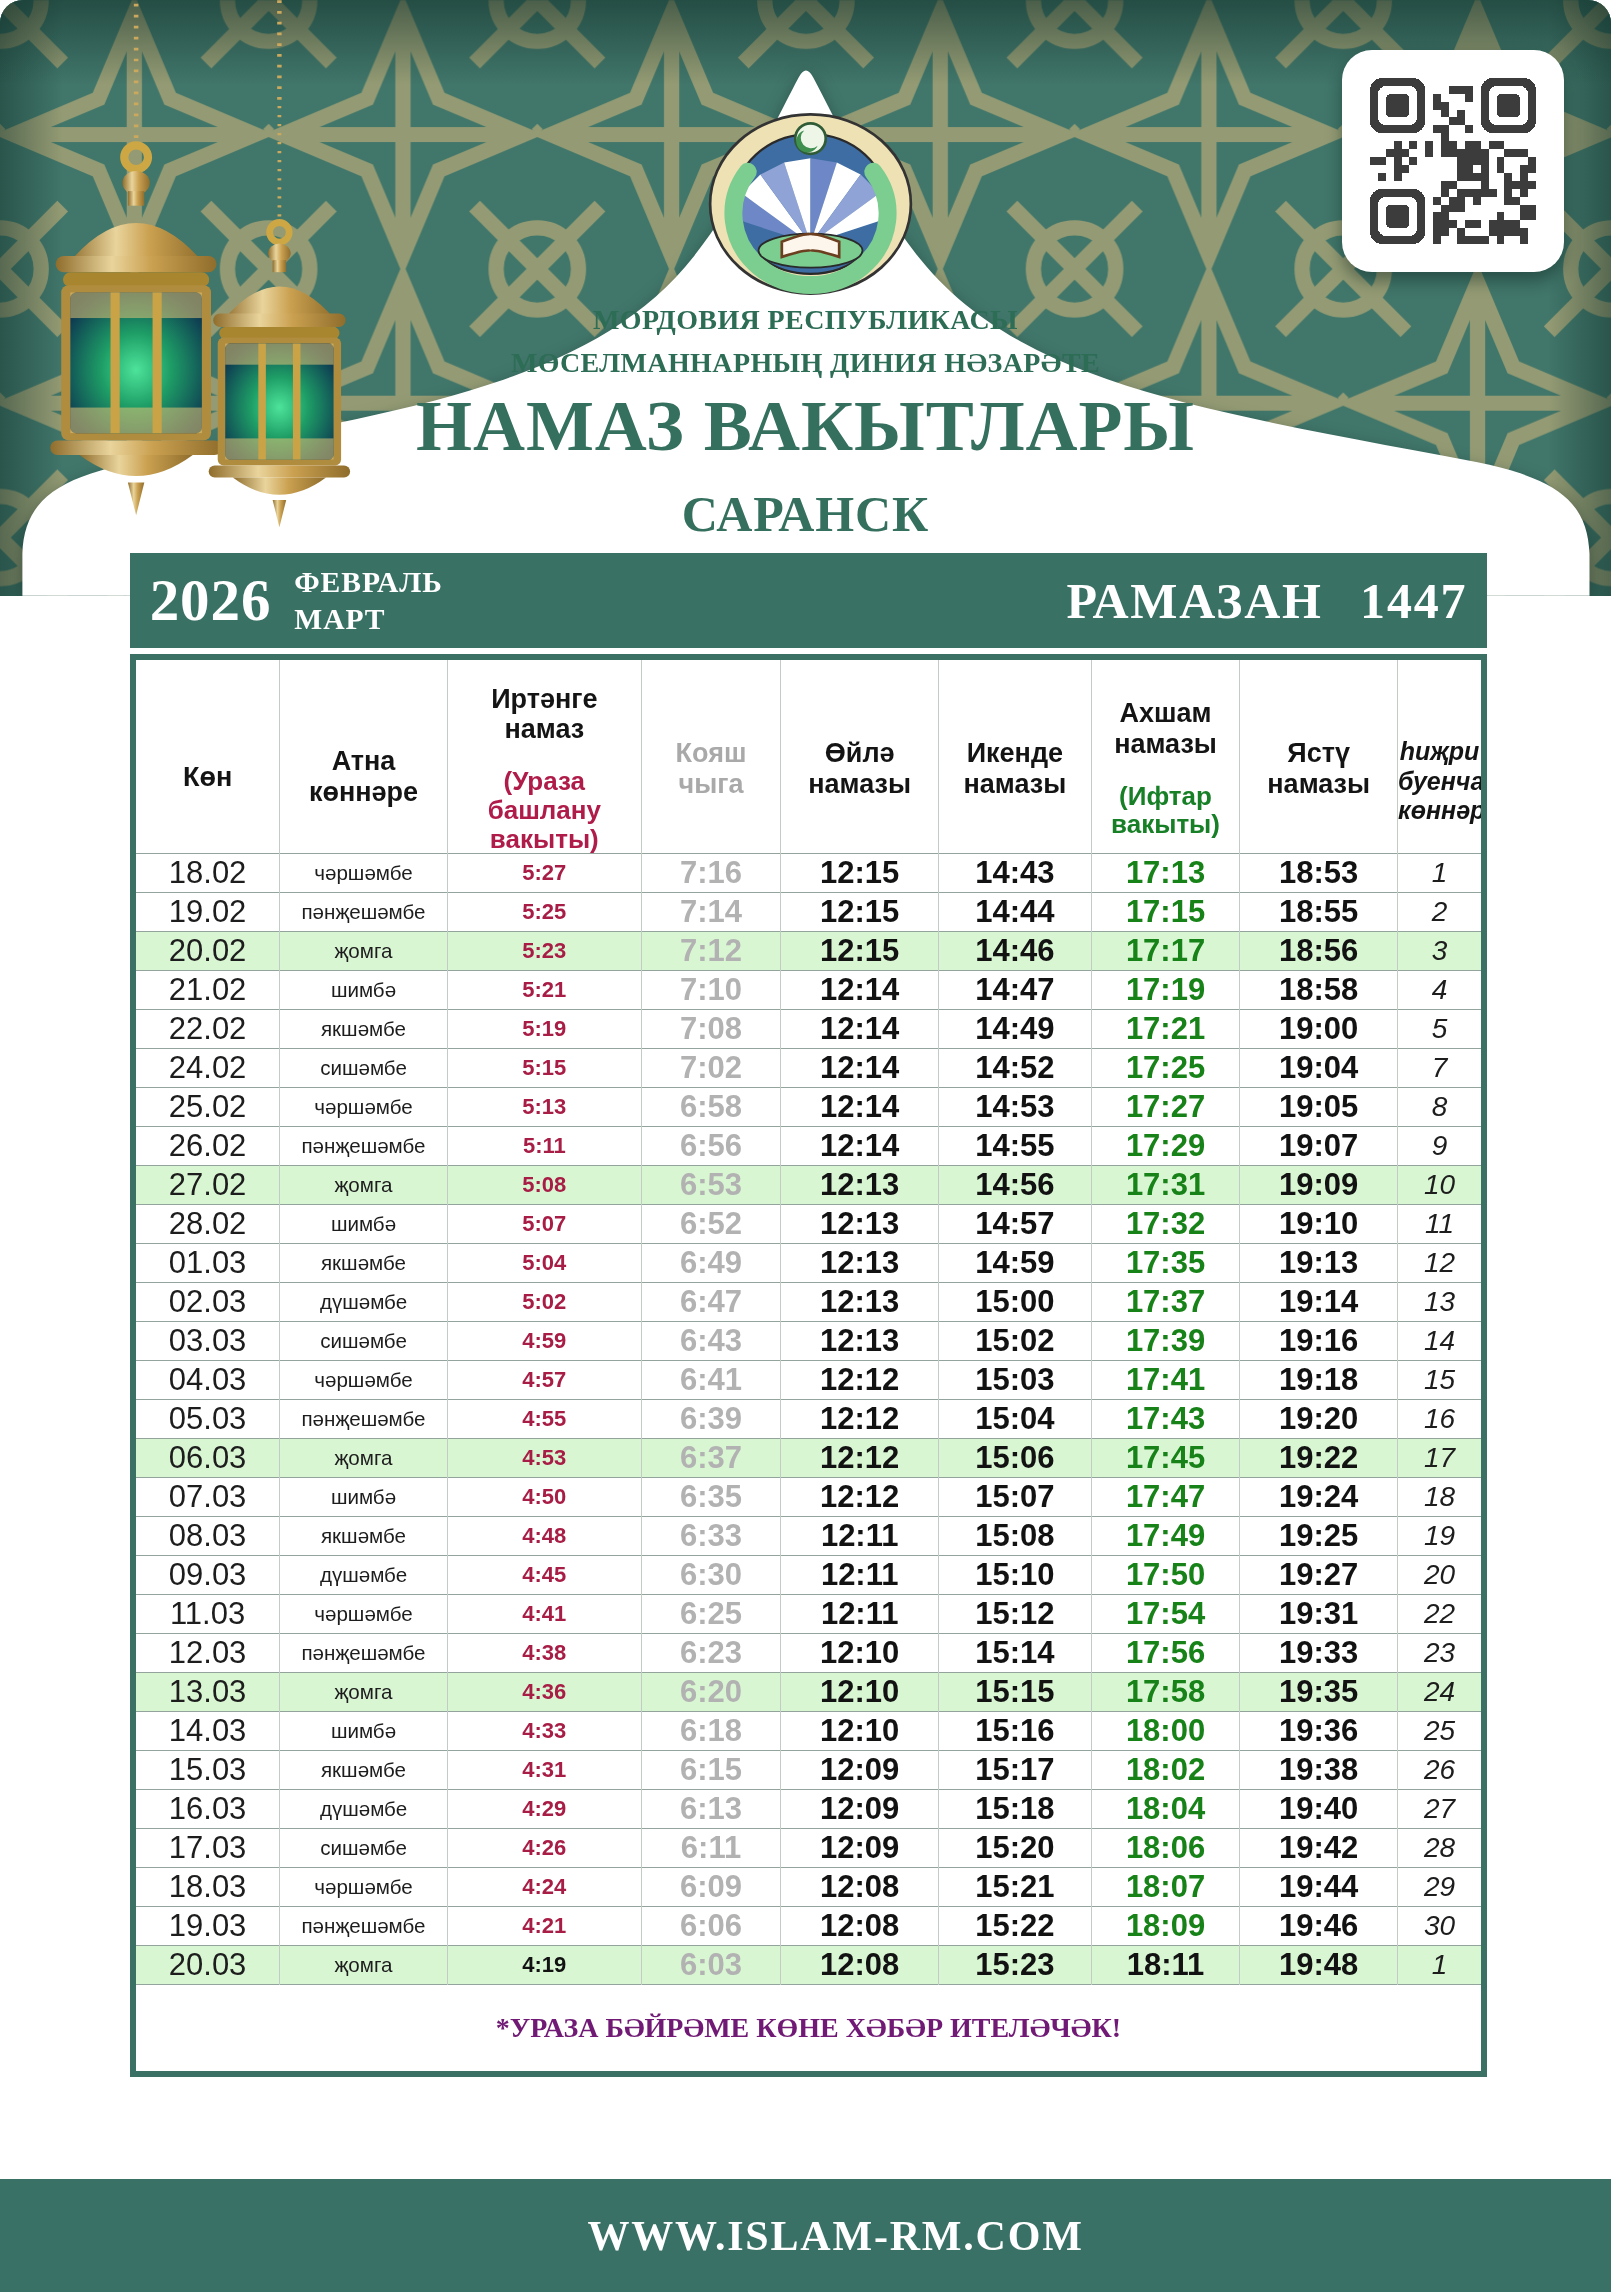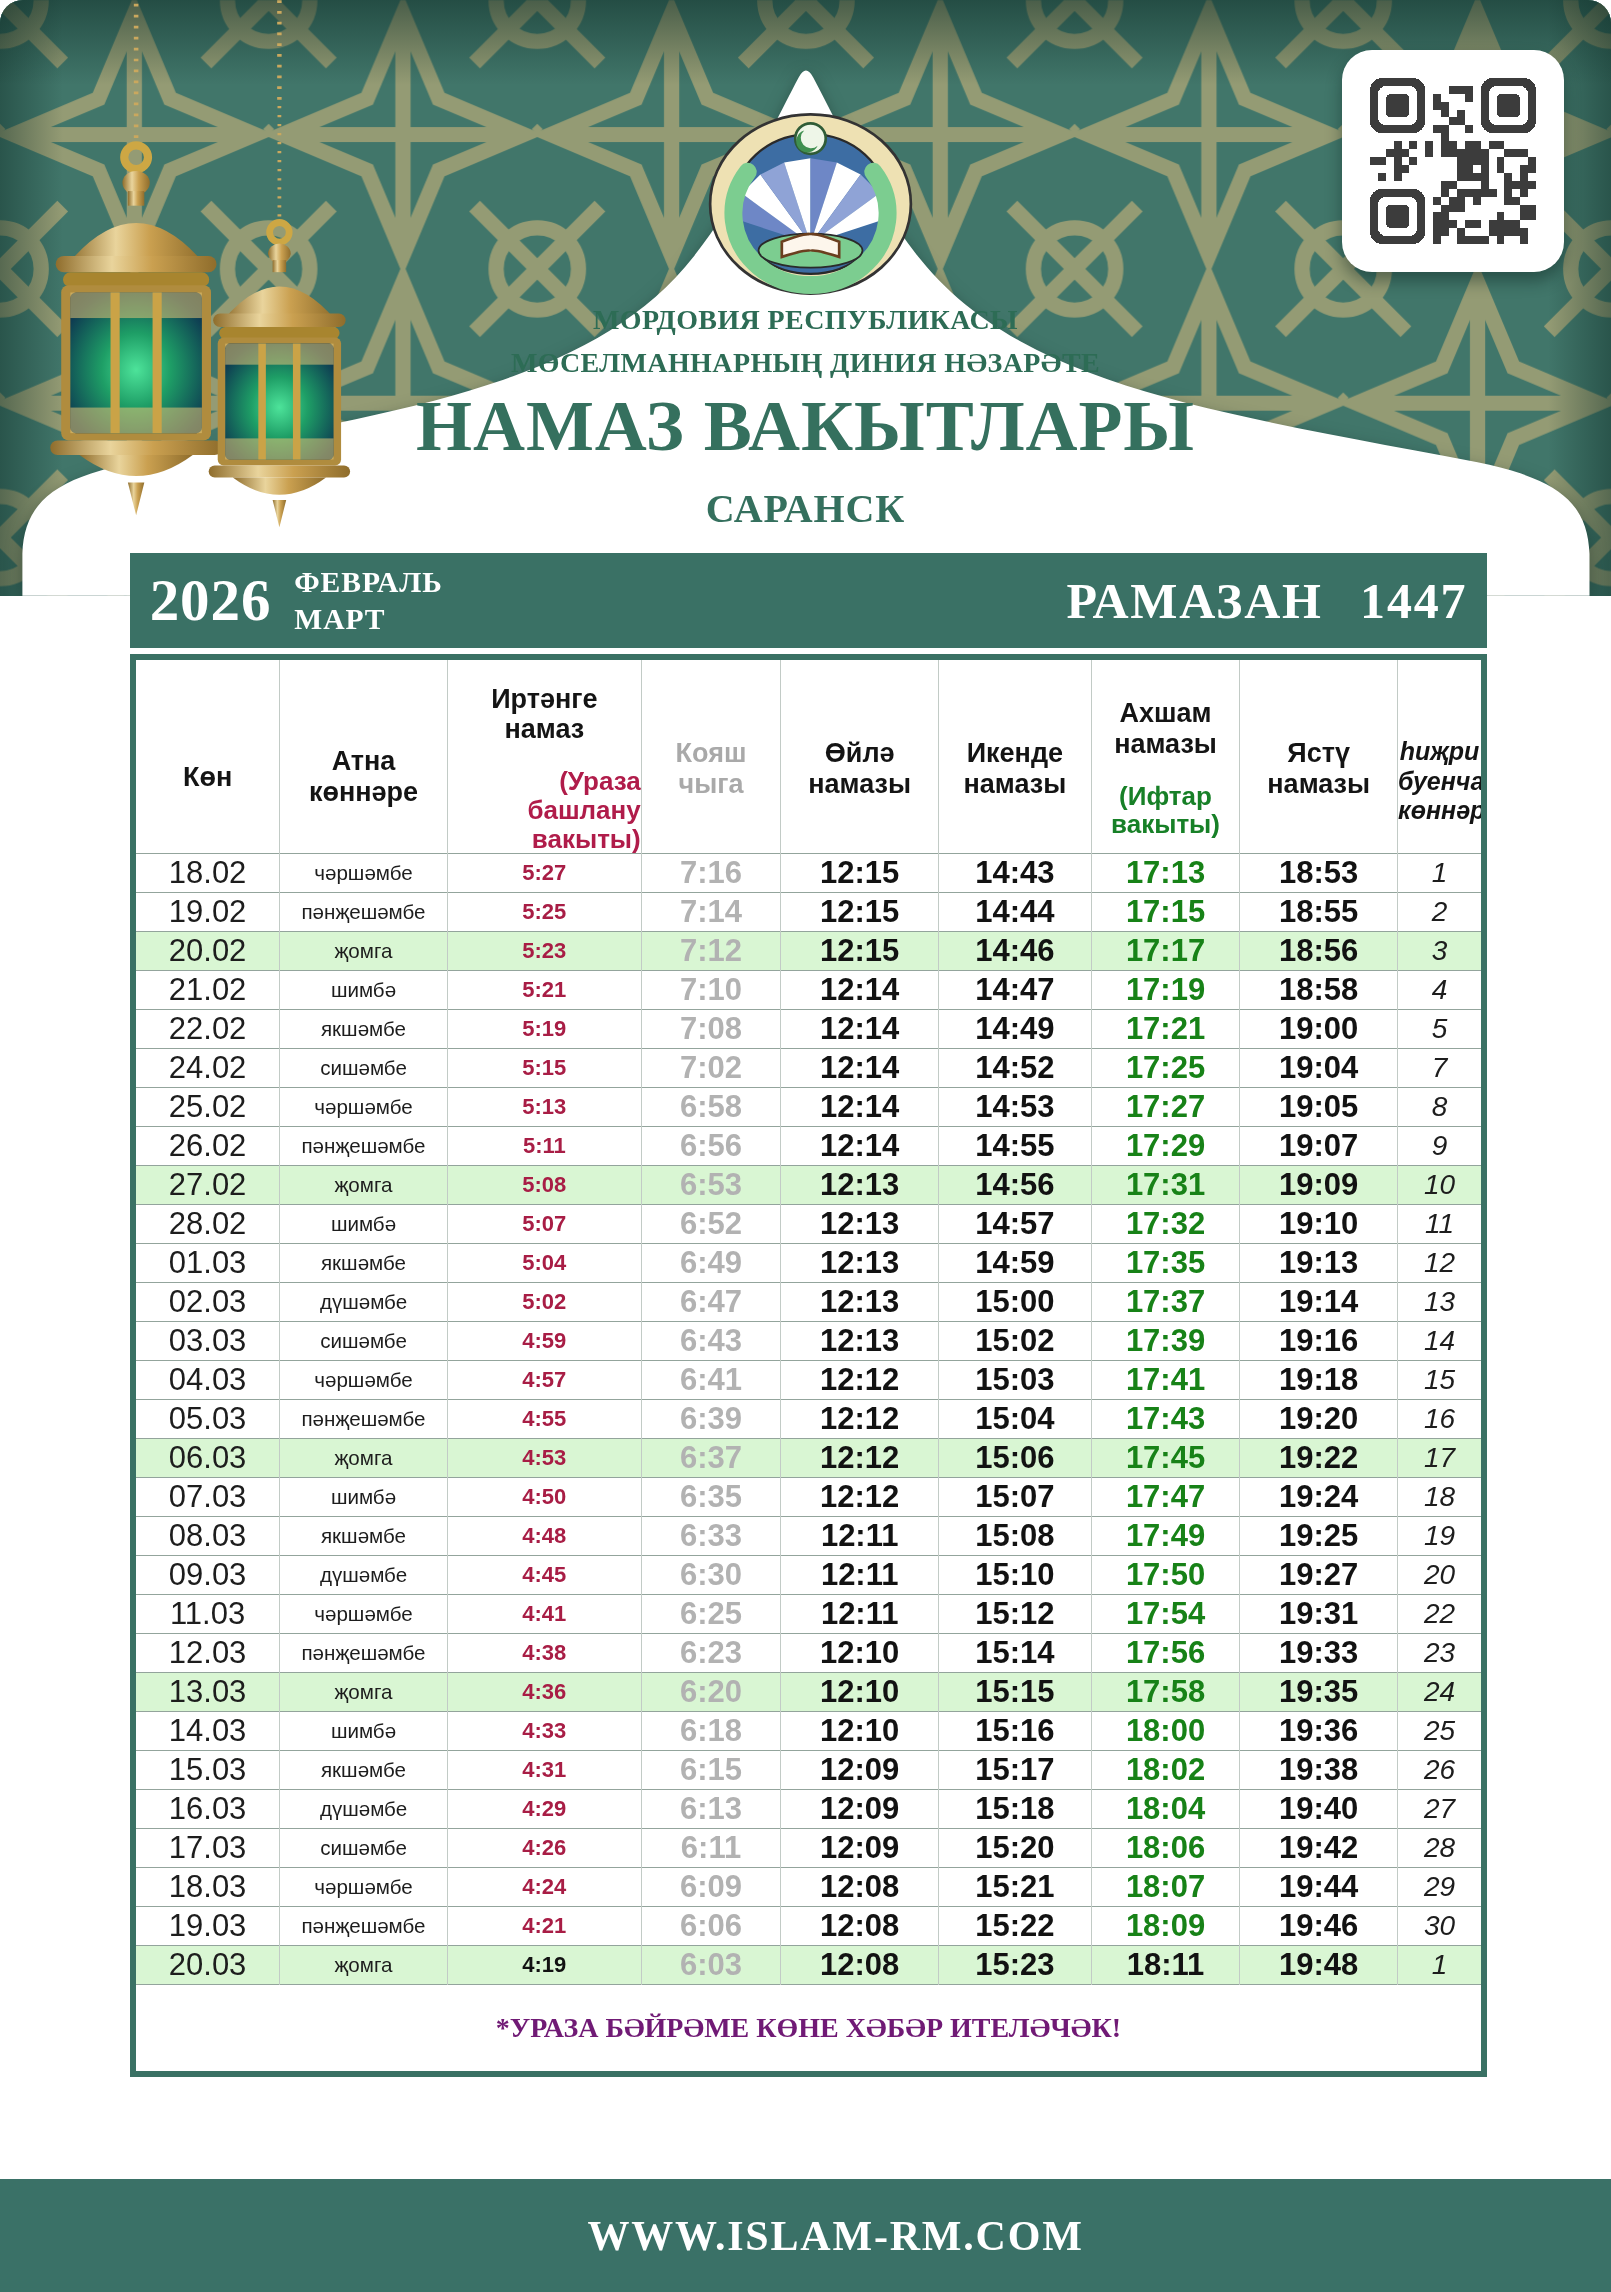--- a/index.html
+++ b/index.html
@@ -26,42 +26,42 @@
   .logo{position:absolute;left:701px;top:109px;width:219px;height:190px;}
   .org-line{position:absolute;left:0;width:1611px;text-align:center;
             font-family:"Liberation Serif","DejaVu Serif",serif;font-weight:bold;
             color:#2d6c55;font-size:28px;letter-spacing:0.4px;}
   .org1{top:304px;} .org2{top:347px;}
   .main-title{position:absolute;left:0;top:385px;width:1611px;text-align:center;
               font-family:"Liberation Serif","DejaVu Serif",serif;font-weight:bold;
               color:var(--title,#35705e);font-size:72px;letter-spacing:0.9px;}
   .city-title{position:absolute;left:0;top:485px;width:1611px;text-align:center;
               font-family:"Liberation Serif","DejaVu Serif",serif;font-weight:bold;
-              color:var(--title,#35705e);font-size:40px;letter-spacing:0.9px;}
+              color:var(--title,#35705e);font-size:50px;letter-spacing:0.9px;}
 
   
   .period-bar{position:absolute;left:130px;top:553px;width:1357px;height:95px;
               background:var(--bar,#3a7165);display:flex;align-items:center;
               color:#fff;font-family:"Liberation Serif","DejaVu Serif",serif;font-weight:bold;}
   .pb-year{font-size:59px;margin-left:19.7px;letter-spacing:0.9px;}
   .pb-months{margin-left:23px;font-size:29.6px;line-height:1.22;letter-spacing:0.9px;}
   .pb-right{margin-left:auto;margin-right:19.7px;font-size:50px;letter-spacing:1.8px;word-spacing:23px;}
 
   
   .prayer-table{position:absolute;left:130px;top:654px;width:1357px;border-collapse:collapse;
                 table-layout:fixed;background:#fff;border:6.3px solid #3a7164;}
   .prayer-table td,.prayer-table th{border-left:0.9px solid #c2cbc6;border-top:1.8px solid #93a49c;
                 padding:0;text-align:center;vertical-align:middle;overflow:hidden;}
   .prayer-table th{height:159px;background:#fff;font-weight:600;}
   .prayer-table tr{height:39px;}
   .th-top{vertical-align:top;}
   .th-main{font-size:27px;color:#141414;line-height:1.12;padding-top:24px;font-weight:700;}
   .th-mid{font-size:27px;color:#141414;font-weight:600;padding-top:41px;}
   .th-sub{font-weight:700;font-size:26px;line-height:1.1;margin-top:23px;}
-  .sub-red{color:var(--hred,#b01c4a);text-align:right;}
+  .sub-red{color:var(--hred,#b01c4a);}
   .sub-green{color:var(--hgreen,#178027);}
   .th-gray .th-main{color:#a9a9a9;}
   .th-hijri{font-style:italic;font-size:25px;color:#141414;font-weight:600;padding-top:50px;line-height:1.18;}
   .c-date{font-size:31px;color:#1d1d1d;}
   .c-week{font-size:20.6px;color:#1d1d1d;}
   .c-fajr{font-size:22px;font-weight:bold;color:var(--red,#a81d45);}
   .c-sun{font-size:31px;font-weight:bold;color:var(--gray,#b2b2b2);}
   .c-zuhr,.c-asr,.c-isha{font-size:31px;font-weight:bold;color:#121212;}
   .c-magh{font-size:31px;font-weight:bold;color:var(--green,#178217);}
   .c-hijri{font-size:28px;font-style:italic;color:#1d1d1d;}

